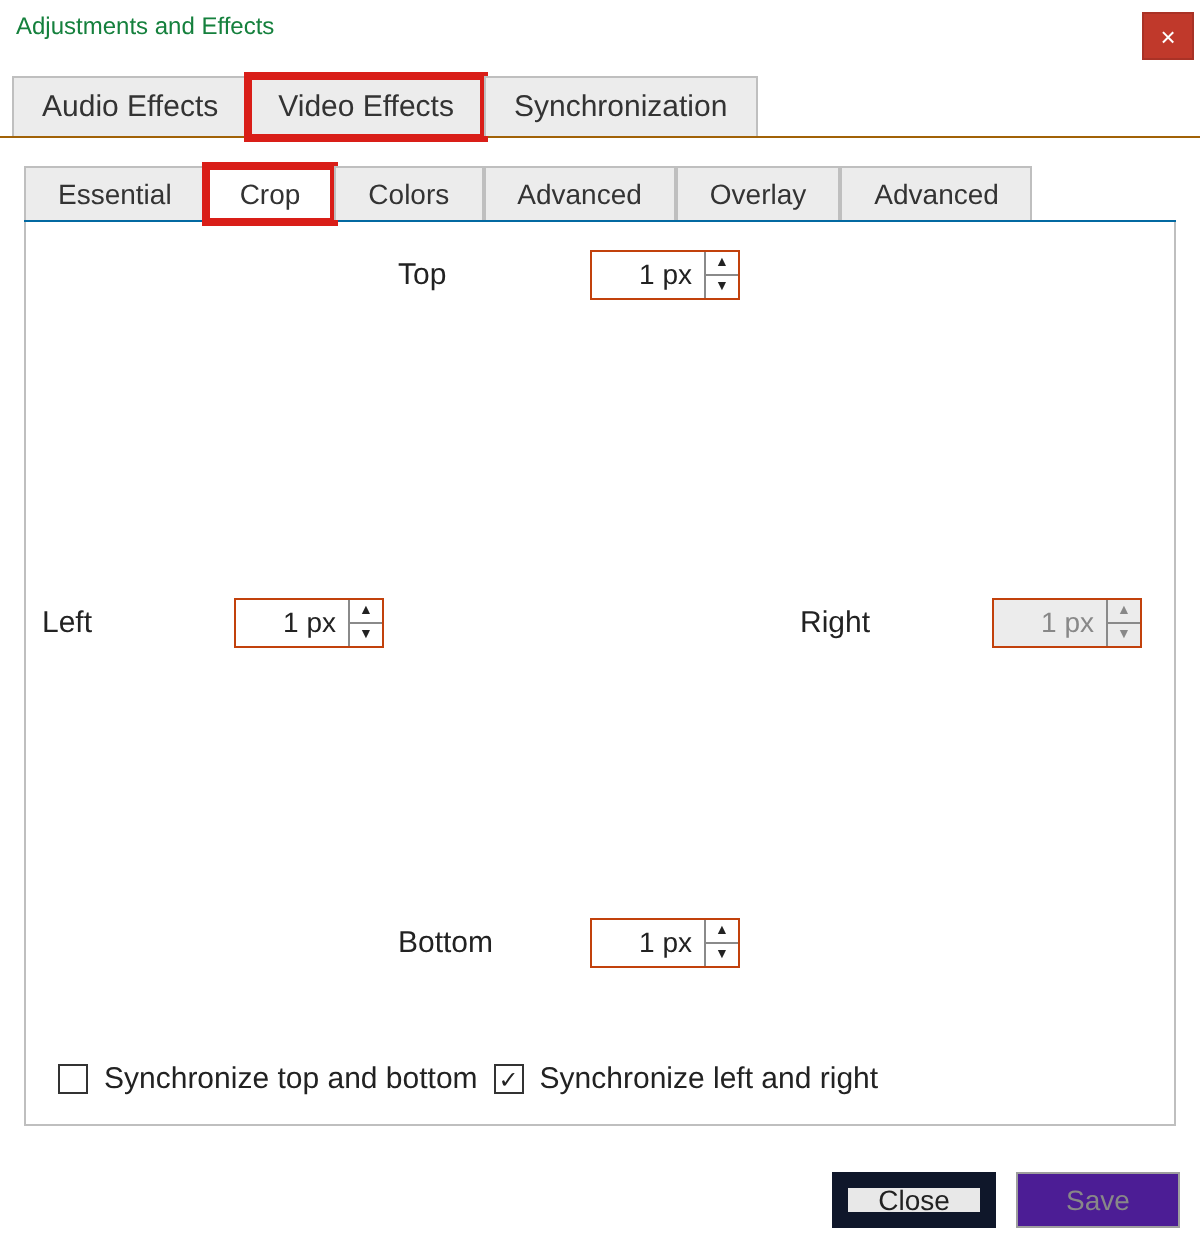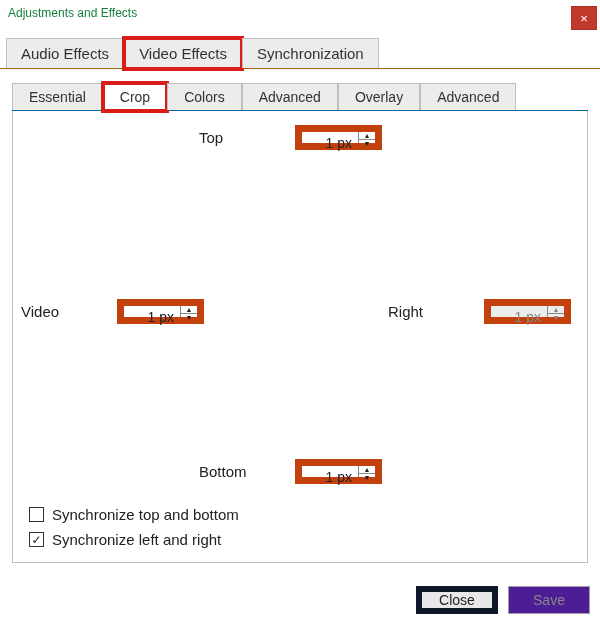--- a/index.html
+++ b/index.html
@@ -84,21 +84,21 @@
 
     .crop-row {
       position: absolute;
       display: flex;
       align-items: center;
     }
     .crop-label { font-size: 15px; color: #222; }
     .spinner {
       display: inline-flex;
       align-items: stretch;
-      border: 7px solid #c2410c;
+      border: 1px solid #c2410c;
       height: 25px;
       background: #fff;
     }
     .spinner.disabled { background: #ececec; color: #888; }
     .spinner-value {
       width: 56px;
       text-align: right;
       padding: 0 6px 0 0;
       line-height: 23px;
       font-size: 14px;
@@ -135,21 +135,21 @@
     .row-top .crop-label    { width: 96px; }
     .row-bottom .crop-label { width: 96px; }
     .row-left .crop-label   { width: 96px; }
     .row-right .crop-label  { width: 96px; }
 
     .checkboxes {
       position: absolute;
       bottom: 14px;
       left: 16px;
       display: flex;
-      flex-direction: column;
+      flex-direction: row;
       gap: 8px;
     }
     .cb-row {
       display: flex;
       align-items: center;
       gap: 8px;
       font-size: 15px;
       cursor: pointer;
     }
     .cb-box {
@@ -173,21 +173,21 @@
       min-width: 82px;
       height: 28px;
       border: 1px solid #9e9e9e;
       background: #4c1d95;
       font-size: 14px;
       display: flex;
       align-items: center;
       justify-content: center;
       cursor: pointer;
     }
-    .btn.primary { border: 6px solid #0f172a; background: #e8e8e8; }
+    .btn.primary { border: 8px solid #0f172a; background: #e8e8e8; }
     .btn.disabled { color: #888; cursor: default; }
   </style>
 </head>
 <body>
 
 <div class="titlebar">
   <div class="titlebar-title">Adjustments and Effects</div>
   <div class="close-btn">
     <span>×</span>
   </div>
@@ -235,21 +235,21 @@
     <div class="spinner">
       <span class="spinner-value">1 px</span>
       <div class="spinner-btns">
         <div class="spinner-btn">▲</div>
         <div class="spinner-btn">▼</div>
       </div>
     </div>
   </div>
 
   <div class="crop-row row-left">
-    <span class="crop-label">Video</span>
+    <span class="crop-label">Left</span>
     <div class="spinner">
       <span class="spinner-value">1 px</span>
       <div class="spinner-btns">
         <div class="spinner-btn">▲</div>
         <div class="spinner-btn">▼</div>
       </div>
     </div>
   </div>
 
   <div class="crop-row row-right">

